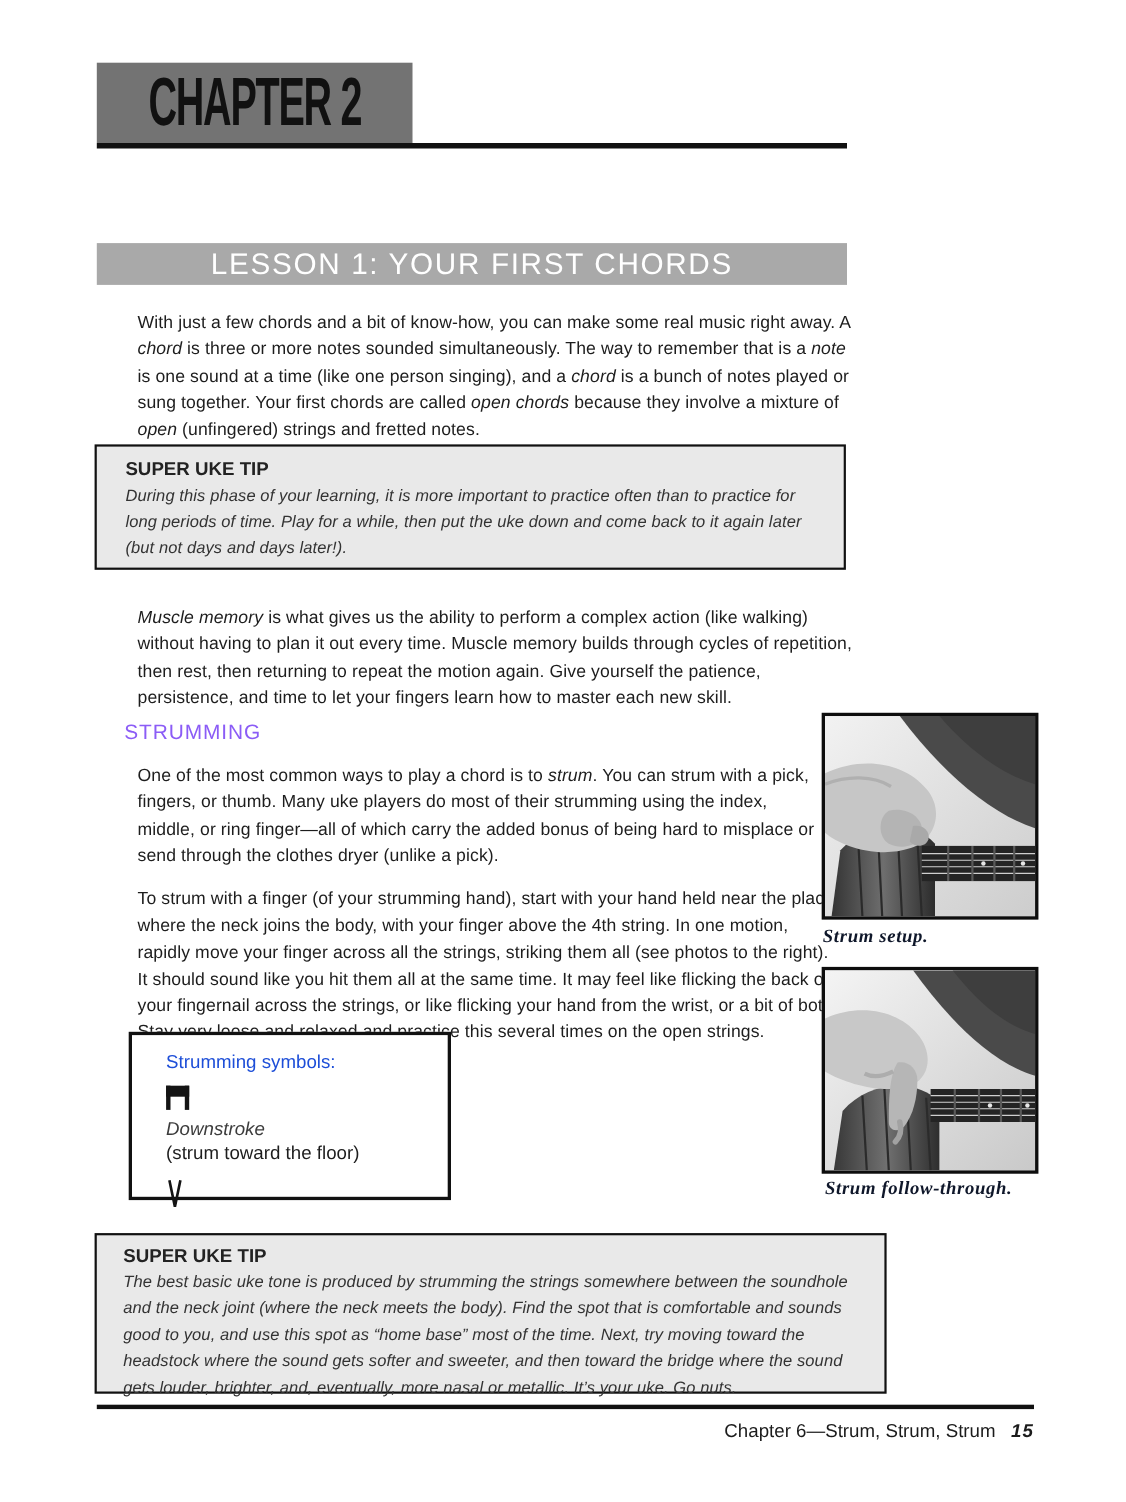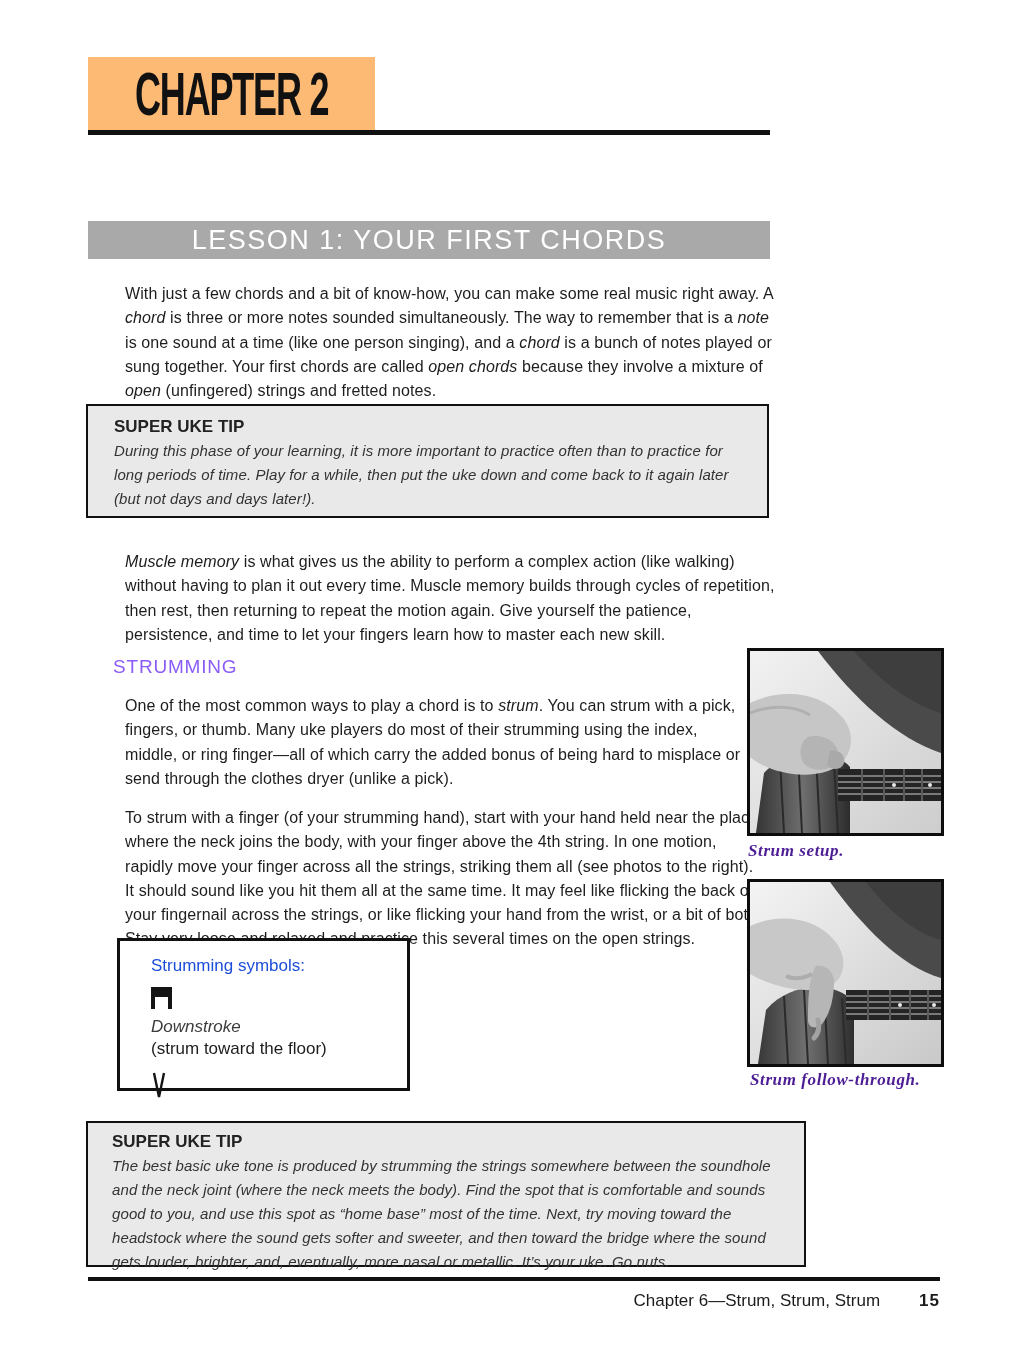--- a/index.html
+++ b/index.html
@@ -1,20 +1,20 @@
 <!DOCTYPE html>
 <html><head>
 <meta charset="utf-8">
 <style>
   html,body{margin:0;padding:0;background:#ffffff;}
   .page{position:relative;width:1024px;height:1365px;background:#fff;overflow:hidden;
         font-family:"Liberation Sans",sans-serif;color:#1c1c1c;}
 
   
-  .chapter-box{position:absolute;left:88px;top:57px;width:287px;height:73px;background:#fdba74;
+  .chapter-box{position:absolute;left:88px;top:57px;width:287px;height:73px;background:#737373;
                display:flex;align-items:center;justify-content:center;}
   .chapter-text{font-weight:700;font-size:62px;line-height:1;transform:scaleX(0.58);
                 transform-origin:center;letter-spacing:-2px;color:#111;white-space:nowrap;}
   .chapter-rule{position:absolute;left:88px;top:130px;width:682px;height:5px;background:#111;}
   .page-title{position:absolute;left:88px;top:153px;width:669px;margin:0;text-align:right;
               font-size:37px;font-weight:700;font-style:italic;letter-spacing:-0.5px;color:#151515;}
   .lesson-banner{position:absolute;left:88px;top:221px;width:682px;height:38px;background:#a9a9a9;
                  color:#fff;display:flex;align-items:center;justify-content:center;
                  font-size:27px;font-weight:400;letter-spacing:1.5px;}
 
@@ -44,28 +44,28 @@
                     border-left:4px solid #141414;border-right:4px solid #141414;border-top:10px solid #141414;}
   .symbol-label{font-size:17px;font-style:italic;color:#3c3c3c;line-height:21px;}
   .symbol-desc{font-size:17px;color:#1d1d1d;line-height:23px;}
 
   
   .photo{position:absolute;width:197px;height:188px;border:3px solid #0d0d0d;box-sizing:border-box;
          overflow:hidden;background:#ddd;}
   .photo1{left:747px;top:648px;}
   .photo2{left:747px;top:879px;}
   .caption{position:absolute;font-family:"Liberation Serif",serif;font-style:italic;font-weight:600;
-           font-size:17px;letter-spacing:0.6px;color:#4c1d95;}
+           font-size:17px;letter-spacing:0.6px;color:#0f172a;}
   .caption1{left:748px;top:841px;}
   .caption2{left:750px;top:1070px;}
 
   
   .footer-rule{position:absolute;left:88px;top:1277px;width:852px;height:4px;background:#111;}
   .footer{position:absolute;left:88px;top:1291px;width:852px;text-align:right;font-size:17px;color:#1b1b1b;}
-  .footer .pagenum{font-weight:700;margin-left:39px;letter-spacing:1px;}
+  .footer .pagenum{font-weight:700;margin-left:14px;letter-spacing:1px;font-style:italic;}
 </style>
 </head>
 <body>
 
 <div class="page">
 
   <div class="chapter-box">
     <span class="chapter-text">CHAPTER 2</span>
   </div>
   <div class="chapter-rule"></div>

